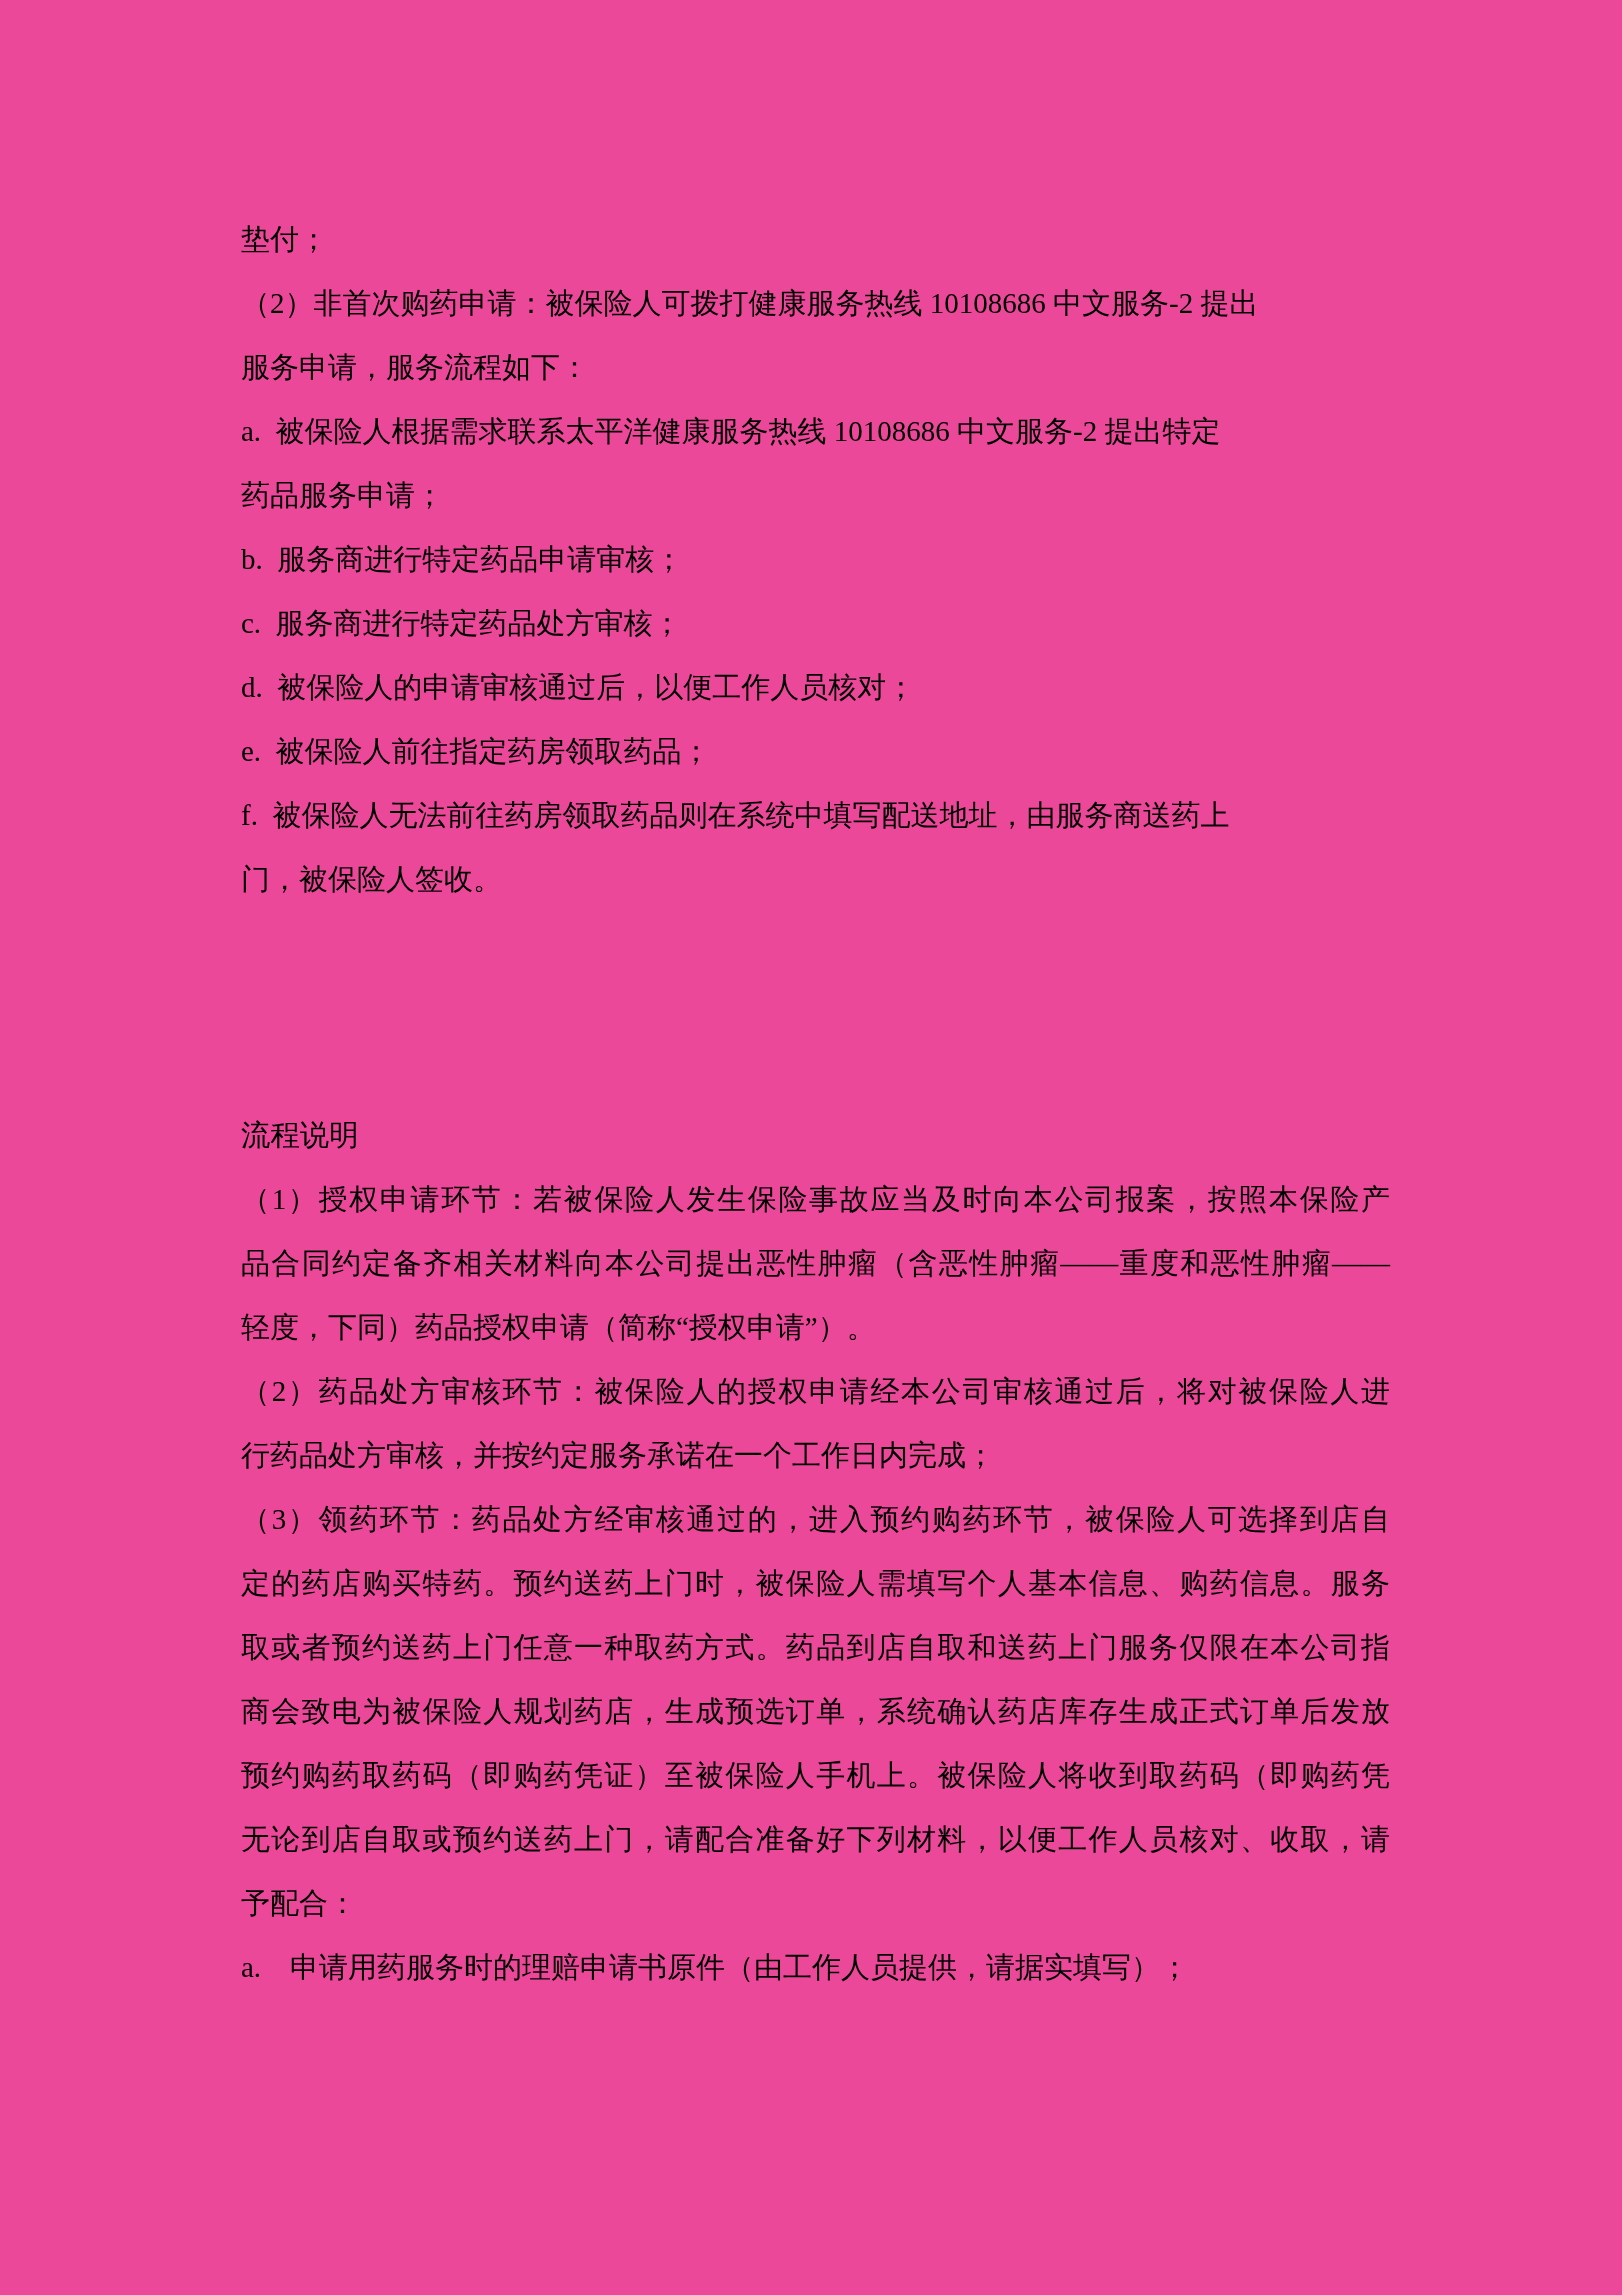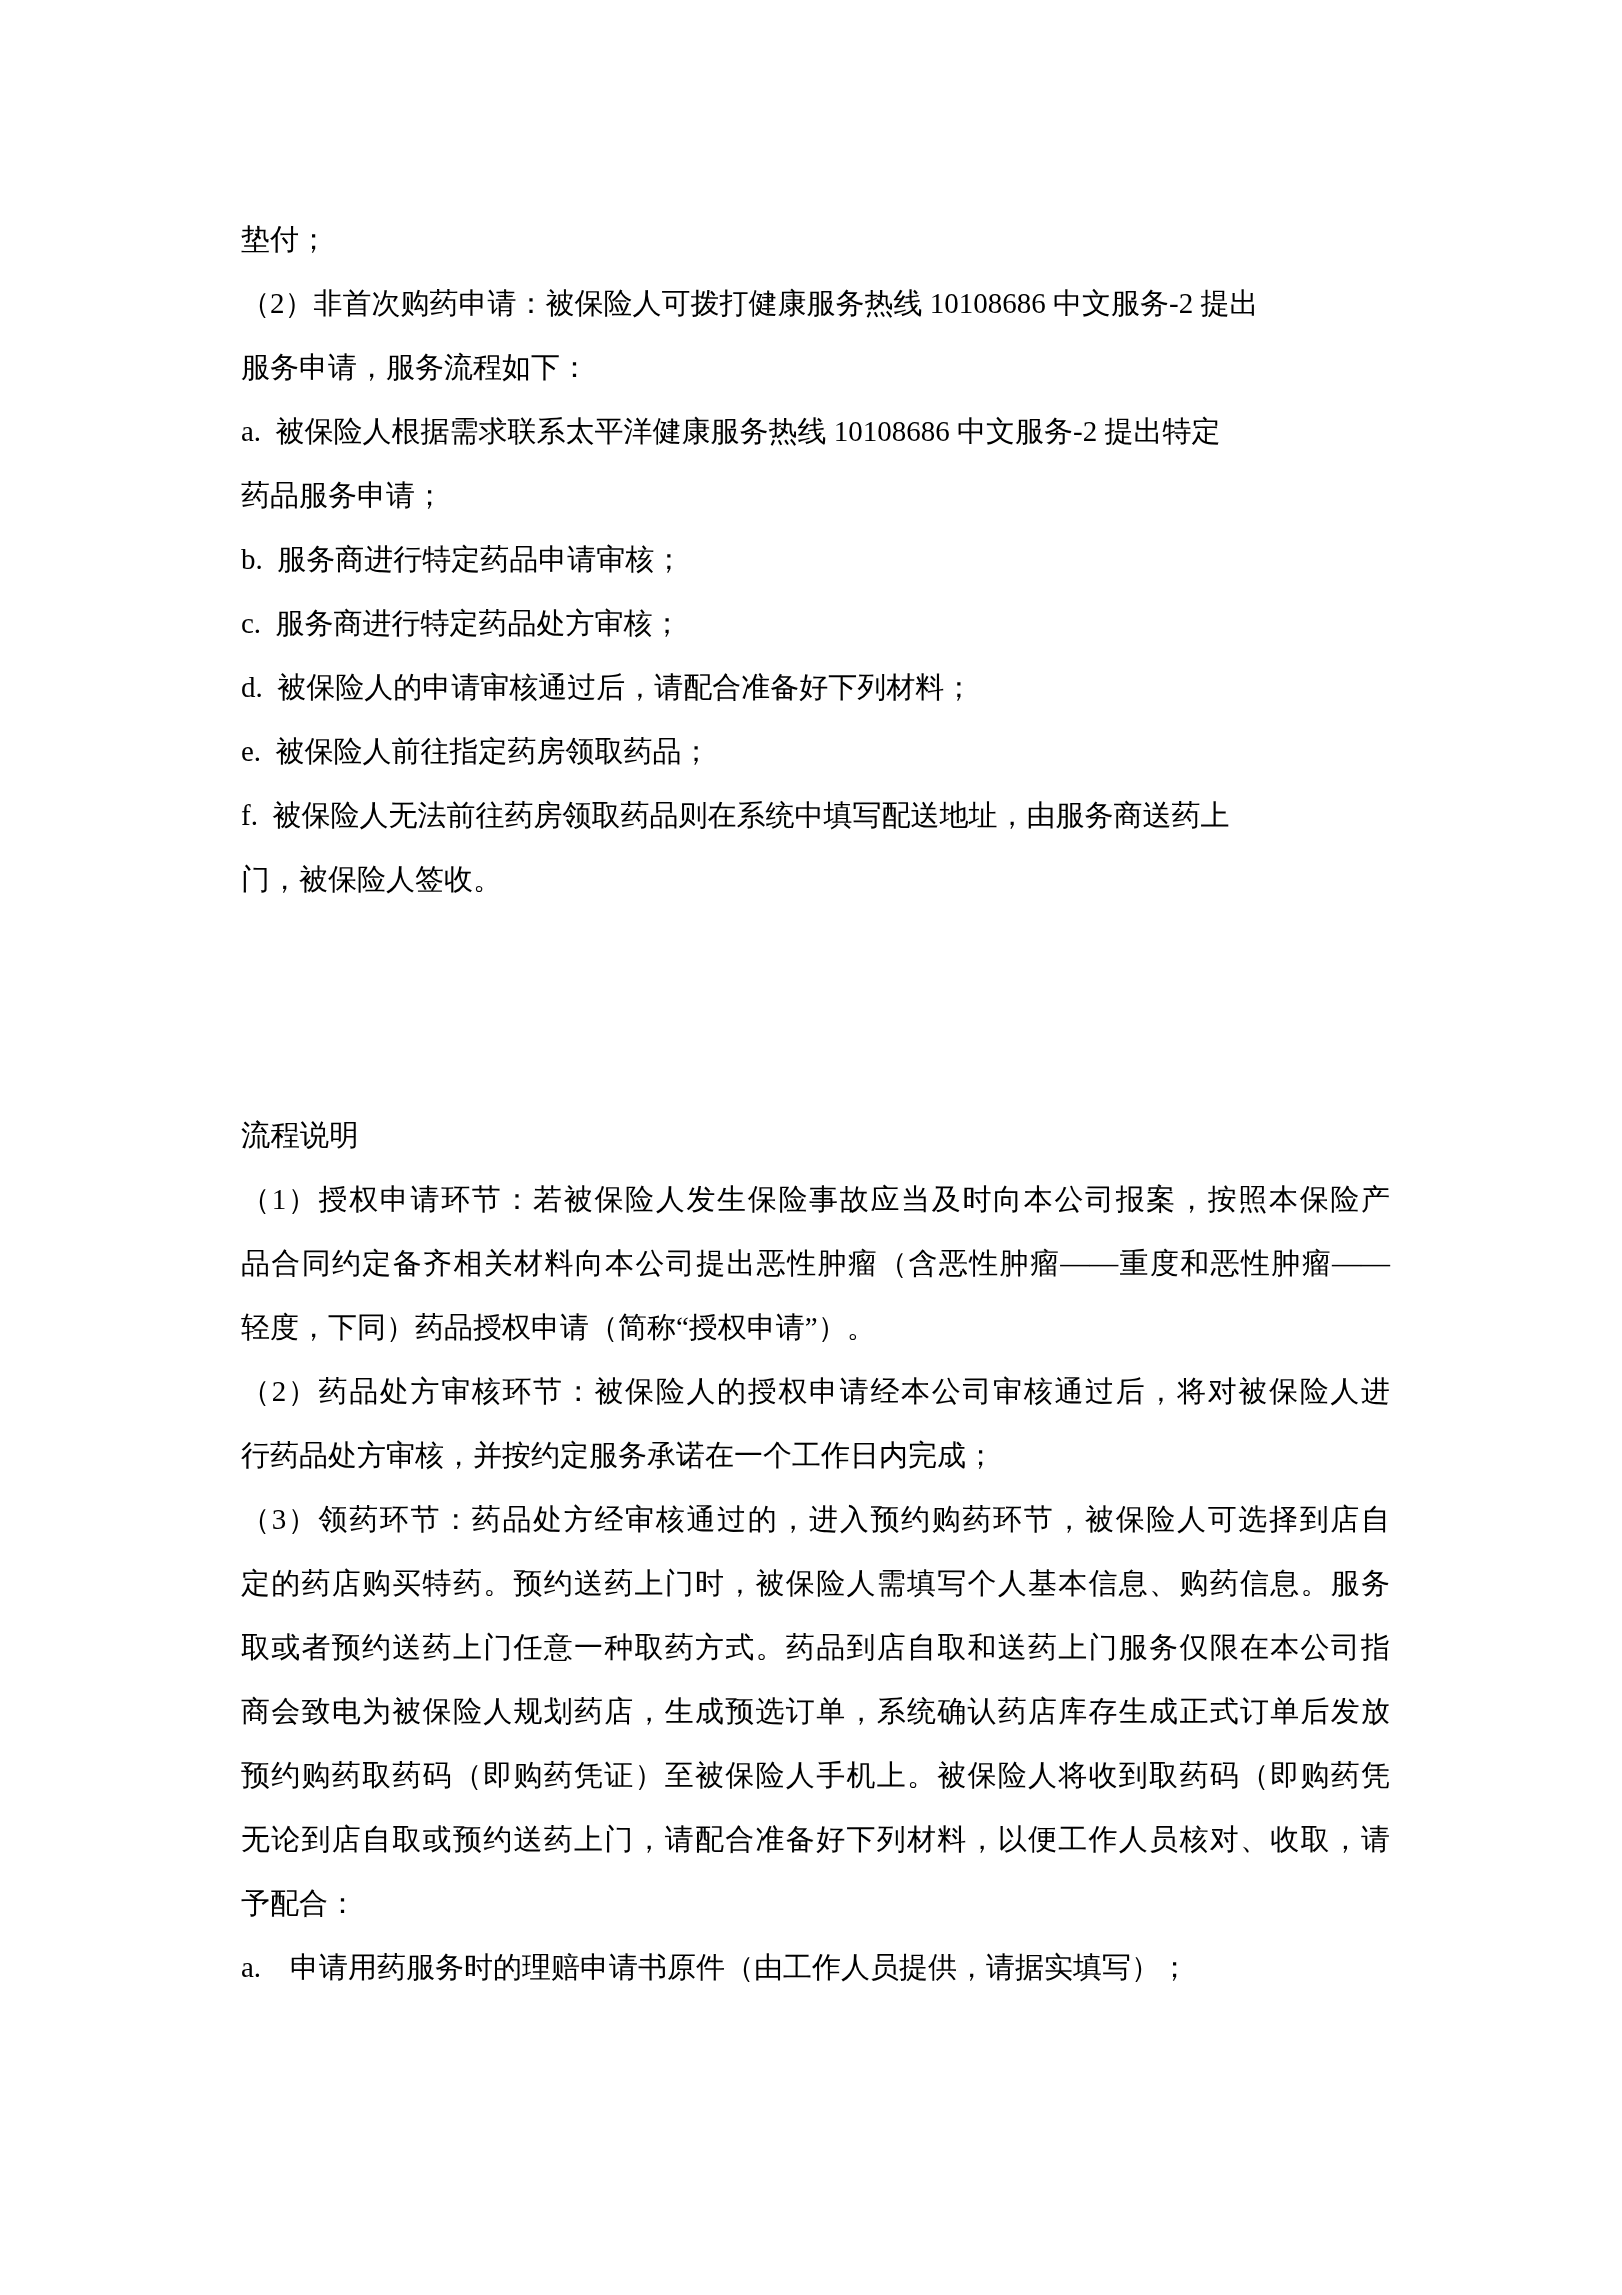--- a/index.html
+++ b/index.html
@@ -4,21 +4,21 @@
 <style>
   html, body {
     margin: 0;
     padding: 0;
     background: #e8e8e8;
   }
   .page {
     position: relative;
     width: 1623px;
     height: 2295px;
-    background: #ffffff;
+    background: #ec4899;
     color: #000000;
     font-family: "Liberation Serif", "DejaVu Serif", serif;
     overflow: hidden;
   }
   .content {
     position: absolute;
     left: 241px;
     top: 207px;
     width: 1149px;
     font-size: 29px;
@@ -51,21 +51,21 @@
 <div class="page">
   <div class="content">
     <div id="section1">
         <div class="line">垫付；</div>
         <div class="line">（2）非首次购药申请：被保险人可拨打健康服务热线 10108686 中文服务-2 提出</div>
         <div class="line">服务申请，服务流程如下：</div>
         <div class="line">a.  被保险人根据需求联系太平洋健康服务热线 10108686 中文服务-2 提出特定</div>
         <div class="line">药品服务申请；</div>
         <div class="line">b.  服务商进行特定药品申请审核；</div>
         <div class="line">c.  服务商进行特定药品处方审核；</div>
-        <div class="line">d.  被保险人的申请审核通过后，请配合准备好下列材料；</div>
+        <div class="line">d.  被保险人的申请审核通过后，以便工作人员核对；</div>
         <div class="line">e.  被保险人前往指定药房领取药品；</div>
         <div class="line">f.  被保险人无法前往药房领取药品则在系统中填写配送地址，由服务商送药上</div>
         <div class="line">门，被保险人签收。</div>
       </div>
     <div class="section-gap"></div>
     <h2 class="heading">流程说明</h2>
     <div id="section2">
         <div class="line just">（1）授权申请环节：若被保险人发生保险事故应当及时向本公司报案，按照本保险产</div>
         <div class="line just">品合同约定备齐相关材料向本公司提出恶性肿瘤（含恶性肿瘤——重度和恶性肿瘤——</div>
         <div class="line">轻度，下同）药品授权申请（简称“授权申请”）。</div>

